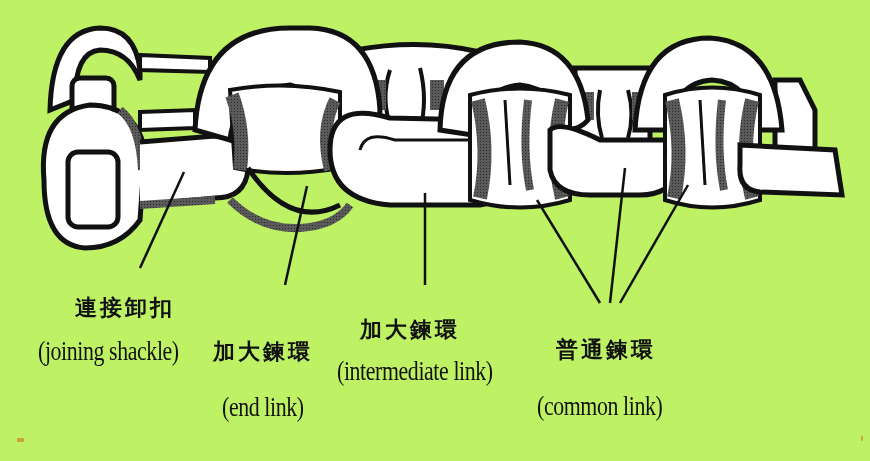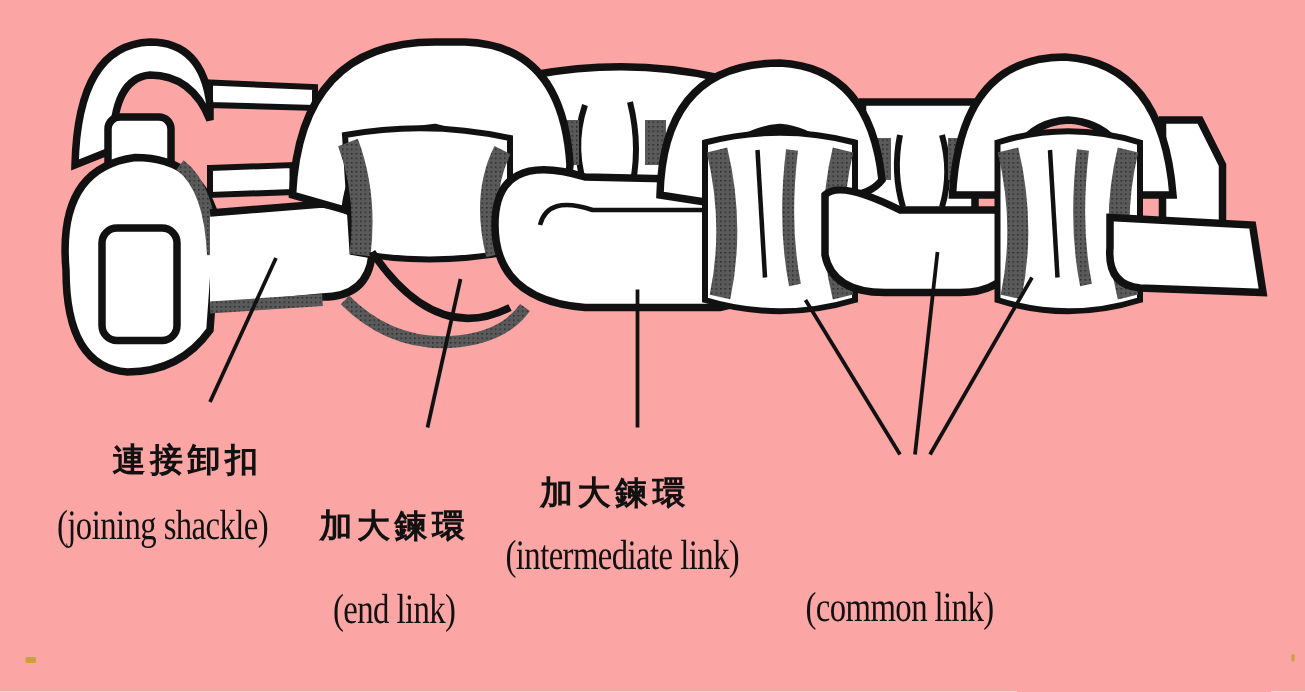--- a/index.html
+++ b/index.html
@@ -1,21 +1,21 @@
 <!DOCTYPE html>
 <html><head>
 <meta charset="utf-8">
 <style>
   html, body { margin: 0; padding: 0; background: #ffffff; }
   #stage {
     position: relative;
     width: 870px;
     height: 461px;
     overflow: hidden;
-    background: #fca5a5;
+    background: #bef264;
   }
   #chain-svg { position: absolute; left: 0; top: 0; }
   .label {
     position: absolute;
     color: #111111;
     white-space: nowrap;
     line-height: 1;
   }
   .zh {
     font-family: "DejaVu Serif", serif;
@@ -137,17 +137,18 @@
 
   <div class="label zh" style="left:75px; top:296px;">連接卸扣</div>
   <div class="label en" style="left:38px; top:337px;">(joining shackle)</div>
 
   <div class="label zh" style="left:213px; top:340px;">加大鍊環</div>
   <div class="label en" style="left:222px; top:393px;">(end link)</div>
 
   <div class="label zh" style="left:360px; top:318px;">加大鍊環</div>
   <div class="label en" style="left:337px; top:357px;">(intermediate link)</div>
 
+  <div class="label zh" style="left:556px; top:338px;">普通鍊環</div>
   <div class="label en" style="left:537px; top:392px;">(common link)</div>
 
   <div class="dot" style="left:17px; top:438px; width:7px; height:4px;"></div>
   <div class="dot" style="left:861px; top:436px; width:2px; height:5px;"></div>
 </div>
 
 </body></html>

